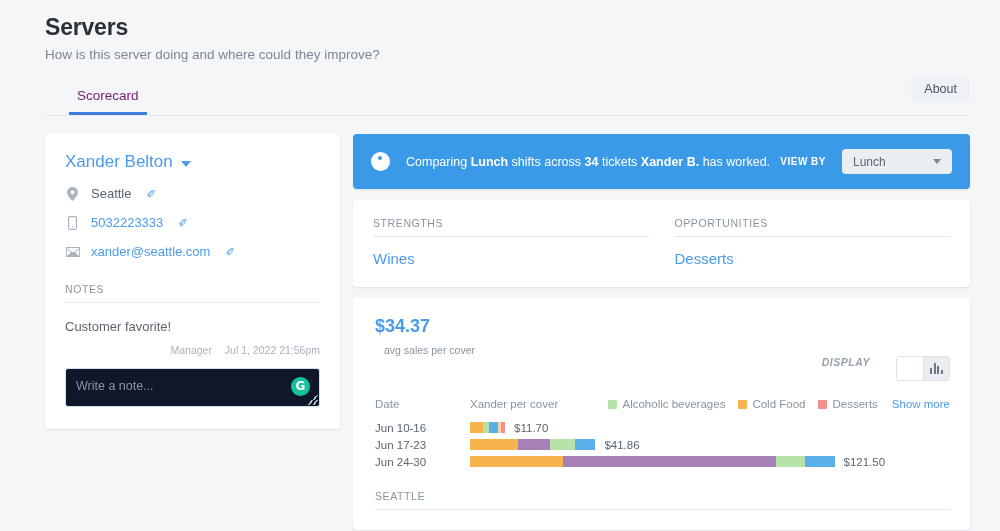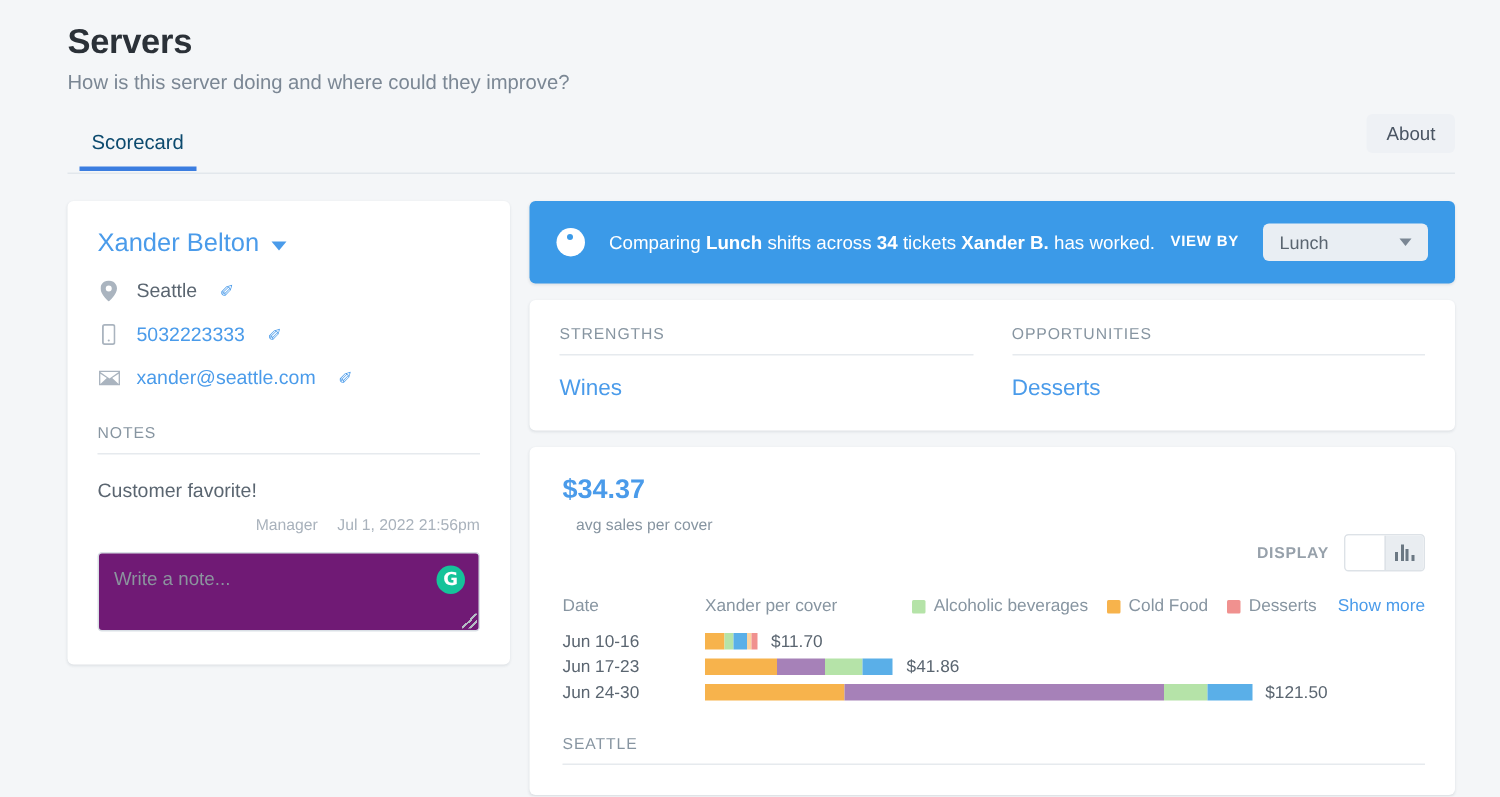--- a/index.html
+++ b/index.html
@@ -20,24 +20,24 @@
   }
   .page-sub { font-size: 13.5px; color: #7b8794; margin-top: 6px; }
 
   
   .tabbar {
     margin-top: 22px; margin-left: 45px; margin-right: 30px;
     height: 32px; position: relative;
     border-bottom: 1px solid #e2e7ec;
   }
   .tab {
-    display: inline-block; font-size: 13.5px; color: #0c4a6e;
+    display: inline-block; font-size: 13.5px; color: #701a75;
     padding: 0 8px 9px 8px; position: relative; top: 2px;
     border-bottom: 3px solid #3b7de0; cursor: pointer;
-    margin-left: 8px;
+    margin-left: 24px;
   }
   .about-btn {
     position: absolute; right: 0; top: -8px;
     background: #eef1f5; border-radius: 4px;
     font-size: 12.5px; color: #4a5563;
     padding: 6px 13px; cursor: pointer;
   }
 
   
   .cols { display: flex; margin: 18px 30px 0 45px; gap: 13px; align-items: flex-start; }
@@ -73,22 +73,22 @@
   .notes-hd {
     margin-top: 24px; font-size: 10.5px; letter-spacing: .6px;
     color: #8795a1; padding-bottom: 7px; border-bottom: 1px solid #e6eaee;
   }
   .note-body { font-size: 13px; color: #5a6570; margin-top: 16px; }
   .note-meta {
     margin-top: 10px; text-align: right; font-size: 10.5px; color: #a9b2bc;
   }
   .note-meta span { margin-left: 10px; }
   .note-box {
-    margin-top: 12px; position: relative; height: 53px;
-    border: 1px solid #d9dfe5; border-radius: 3px; background: #701a75; text-decoration: underline;
+    margin-top: 12px; position: relative; height: 39px;
+    border: 1px solid #d9dfe5; border-radius: 3px; background: #0f172a; text-decoration: underline;
   }
   .note-ph { position: absolute; left: 10px; top: 10px; font-size: 12.5px; color: #8b949e; }
   .gicon {
     position: absolute; right: 9px; top: 8px; width: 19px; height: 19px;
     border-radius: 50%; background: #15c39a; color: #fff;
     font-size: 12px; font-weight: bold; line-height: 19px; text-align: center;
     font-family: "DejaVu Sans", sans-serif;
   }
   .resize {
     position: absolute; right: 1px; bottom: 1px; width: 10px; height: 10px;
@@ -136,21 +136,21 @@
     font-size: 10.5px; letter-spacing: .6px; color: #8795a1;
     padding-bottom: 7px; border-bottom: 1px solid #e6eaee;
   }
   .so-val { margin-top: 13px; font-size: 15px; color: #4a9bea; cursor: pointer; }
 
   
   .chart-card { margin-top: 11px; padding: 18px 20px 20px 22px; }
   .chart-top { display: flex; align-items: flex-start; flex-direction: column; }
   .avg-val { font-size: 18px; font-weight: bold; color: #4a9bea; }
   .avg-lbl { font-size: 10.5px; color: #8795a1; margin-left: 9px; margin-top: 7px; }
-  .disp-wrap { margin-left: auto; display: flex; align-items: center; gap: 10px; }
+  .disp-wrap { margin-left: auto; display: flex; align-items: flex-start; gap: 26px; font-style: italic; }
   .disp-lbl { font-size: 10.5px; letter-spacing: .5px; color: #97a1ab; font-weight: bold; }
   .toggle {
     display: flex; border: 1px solid #dde2e7; border-radius: 3px;
     overflow: hidden; height: 25px; cursor: pointer;
   }
   .toggle .seg { width: 26px; display: flex; align-items: center; justify-content: center; }
   .toggle .seg.on { background: #fff; }
   .toggle .seg.off { background: #e9edf1; border-left: 1px solid #dde2e7; }
   .bars-ico { display: flex; align-items: flex-end; gap: 1.5px; height: 11px; }
   .bars-ico i { width: 2px; background: #6b7883; display: block; }

